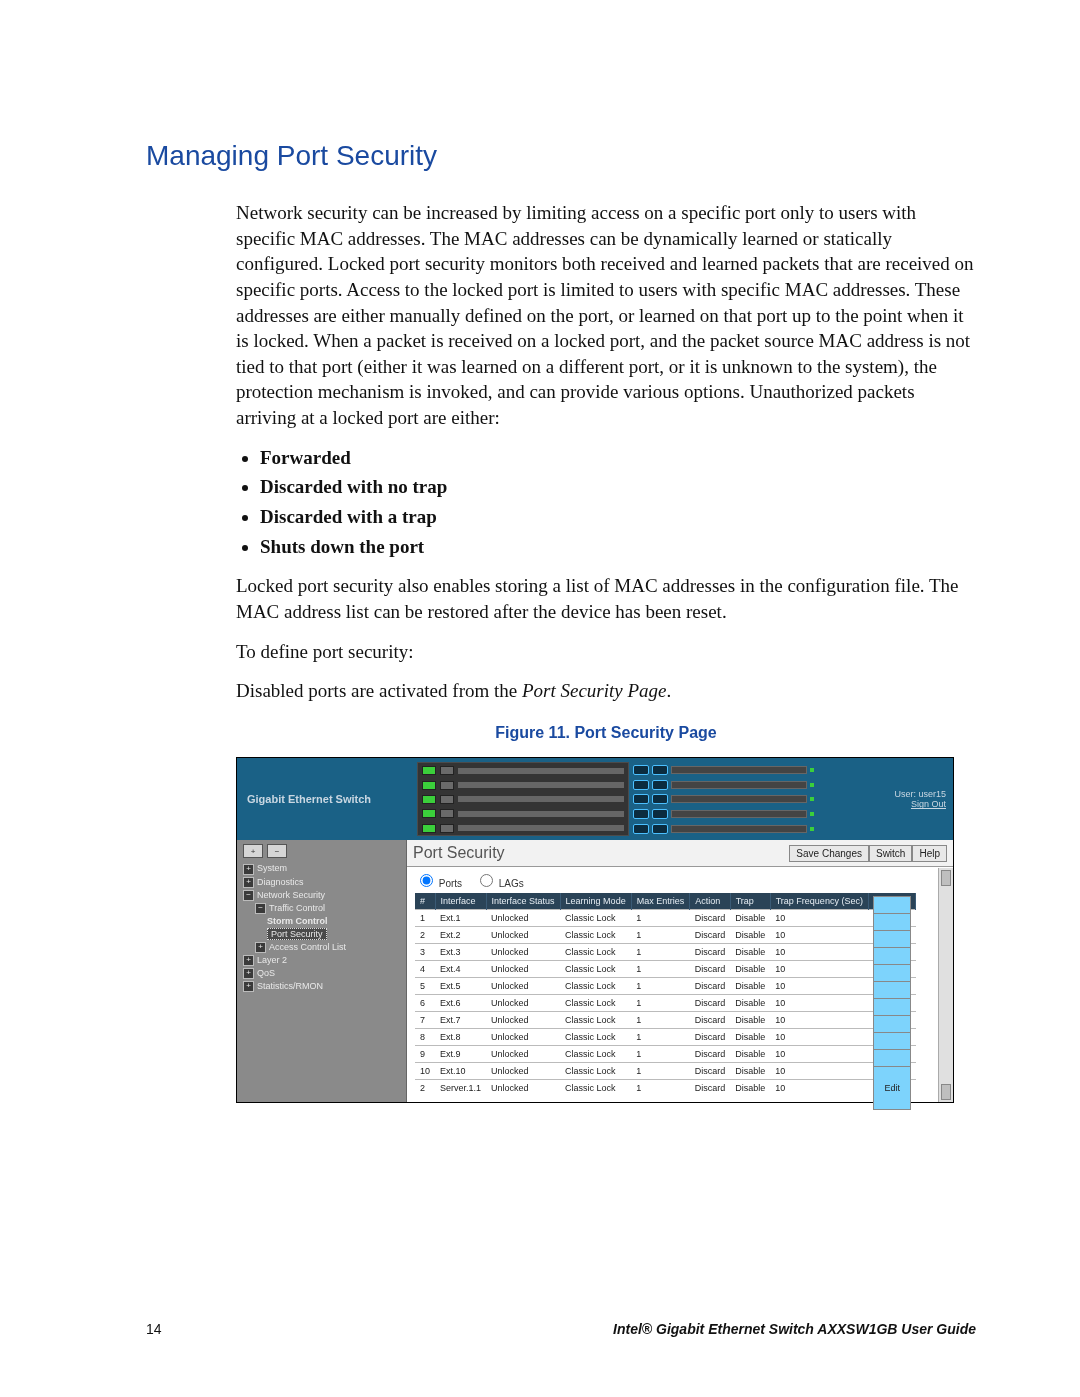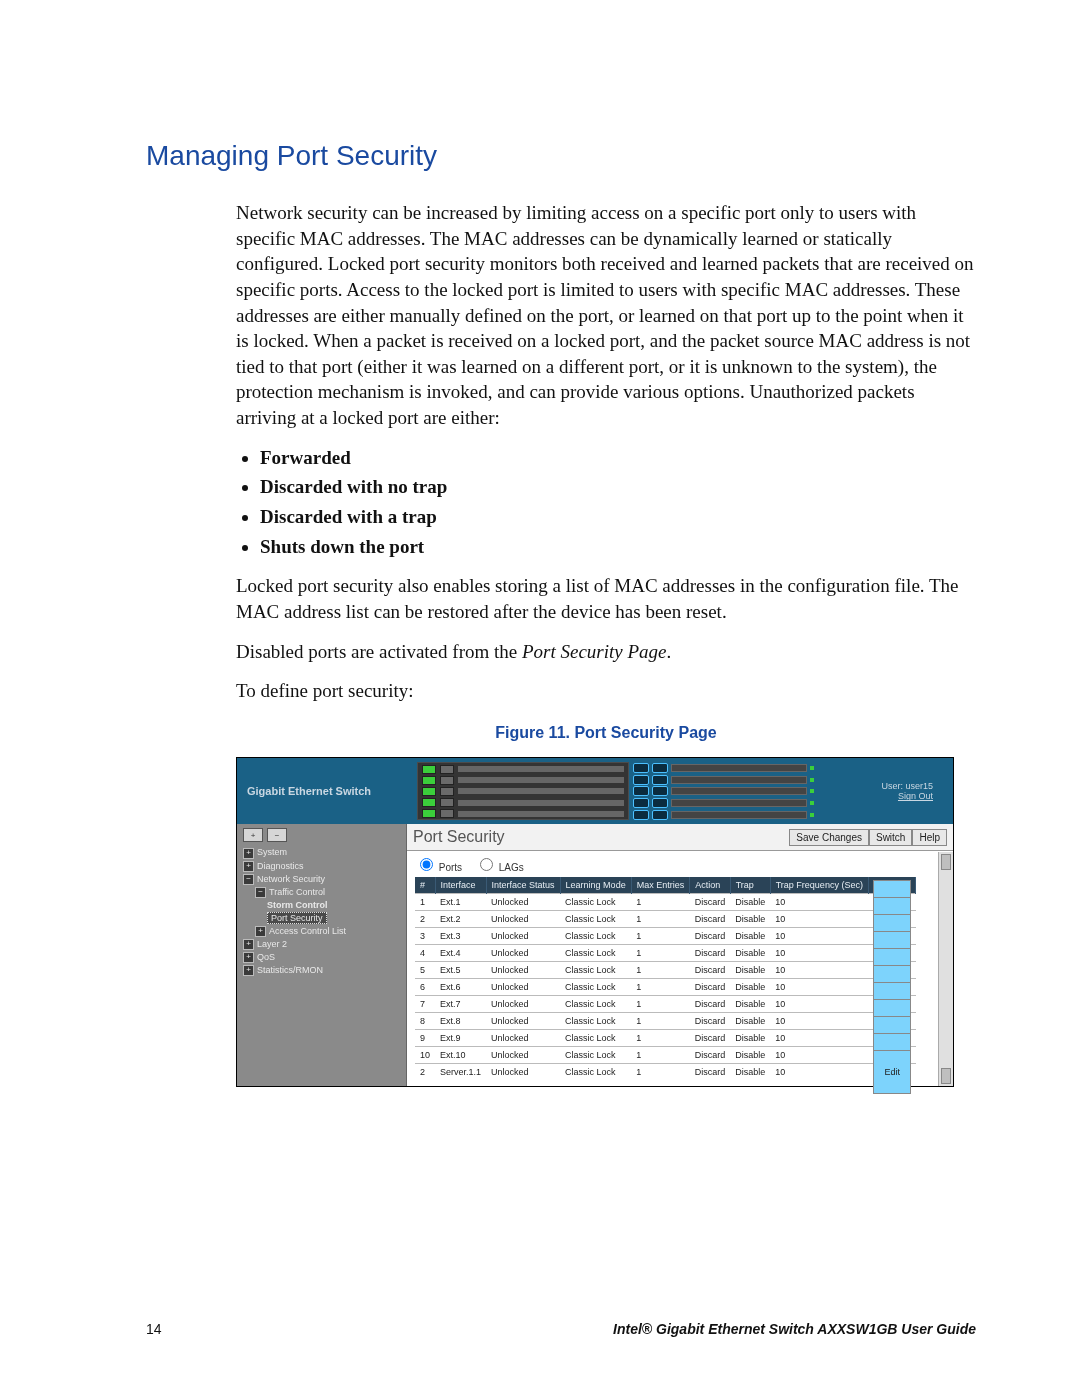--- a/index.html
+++ b/index.html
@@ -49,21 +49,21 @@
   
   .shot {
     width: 716px;
     margin-left: 90px;
     border: 1px solid #000;
     background: #1a6186;
     font-family: Arial, Helvetica, sans-serif;
   }
   .shot-top {
     display: flex;
-    height: 66px;
+    height: 82px;
   }
   .brand {
     width: 170px;
     display: flex;
     align-items: center;
     padding-left: 10px;
     color: #c9d7e2;
     font-size: 11px;
     font-weight: bold;
   }
@@ -82,21 +82,21 @@
     margin: 4px 0 4px 4px; width: 185px;
     display:flex; flex-direction:column; justify-content:space-around;
   }
   .blades .brow { display:flex; align-items:center; height:11px; gap:3px; }
   .blades .pill { width:14px; height:8px; background:#0b2c3f; border:1px solid #4bc0ff; border-radius:2px; }
   .blades .bar { flex:1; height:6px; background:#444; border:1px solid #666;}
   .dotcol { width:8px; display:flex; flex-direction:column; gap:2px; justify-content:center; }
   .dot { width:4px; height:4px; background:#3bcf3b; }
   .userarea {
     flex:1; display:flex; flex-direction:column; align-items:flex-end; justify-content:center;
-    color:#c9d7e2; font-size:9px; padding-right:20px;
+    color:#c9d7e2; font-size:9px; padding-right:7px;
   }
   .userarea a { color:#c9d7e2; text-decoration: underline; }
 
   .shot-main {
     display:flex; background:#999;
   }
   .tree {
     width: 170px; background:#8a8a8a; padding:4px 6px 8px 6px;
     color:#e8e8e8; font-size:9px; box-sizing:border-box;
     border-right:1px solid #666;
@@ -171,25 +171,25 @@
 
     <ul class="bullets">
       <li>Forwarded</li>
       <li>Discarded with no trap</li>
       <li>Discarded with a trap</li>
       <li>Shuts down the port</li>
     </ul>
 
     <p>Locked port security also enables storing a list of MAC addresses in the configuration file. The MAC address list can be restored after the device has been reset.</p>
 
+    <p>To define port security:</p>
+
     <p>
       <span>Disabled ports are activated from the </span><span class="italic">Port Security Page</span><span>.</span>
     </p>
-
-    <p>To define port security:</p>
 
 
     <div class="fig-caption">Figure 11. Port Security Page</div>
   </div>
 
   <div class="shot">
     <div class="shot-top">
       <div class="brand">Gigabit Ethernet Switch</div>
       <div class="rack">
         <div class="row">

